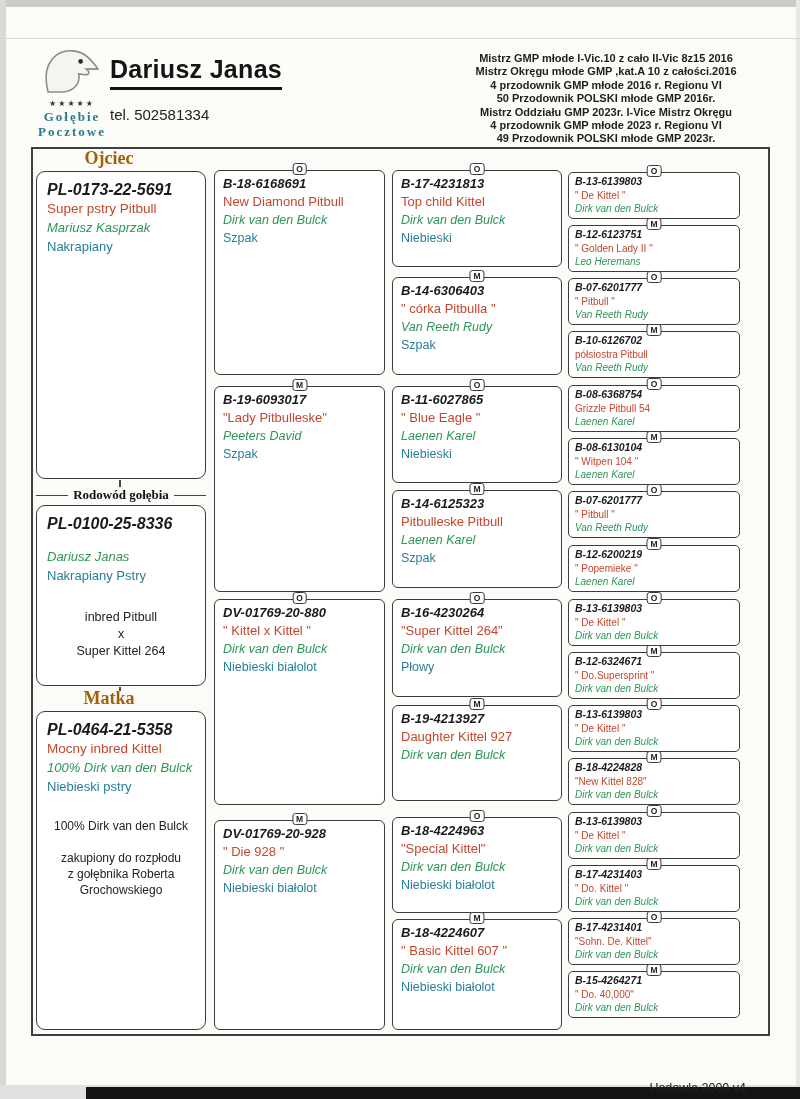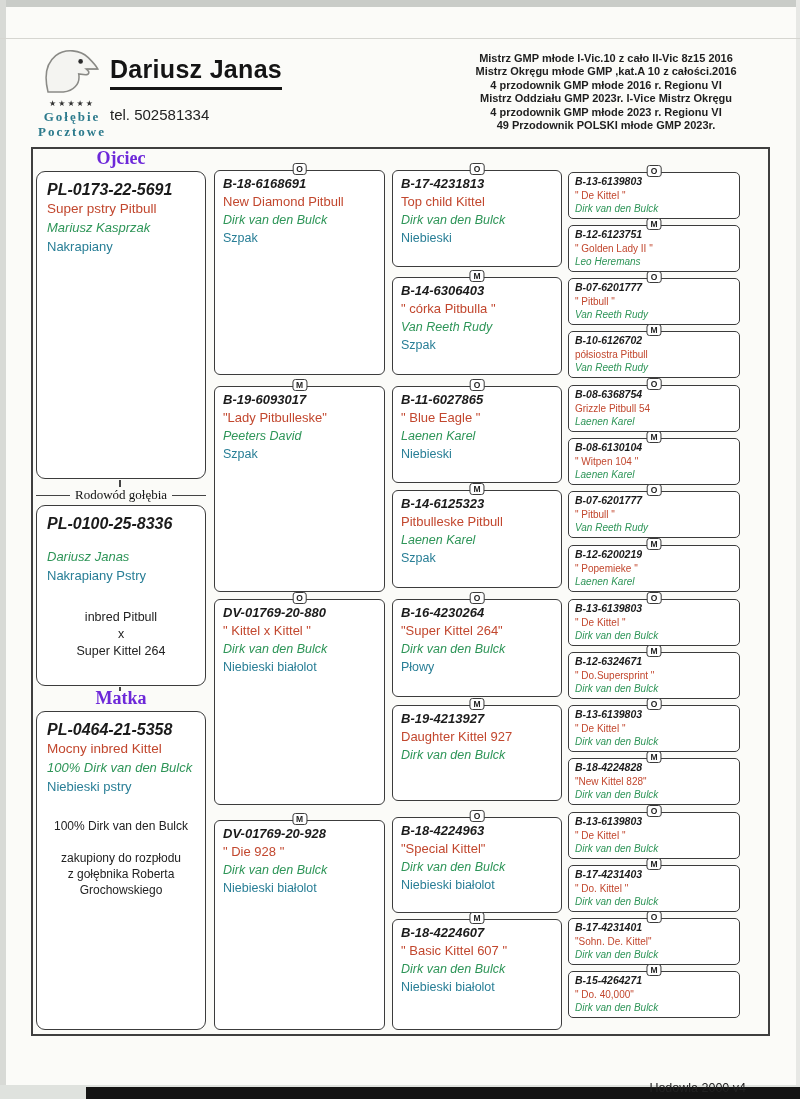--- a/index.html
+++ b/index.html
@@ -39,22 +39,22 @@
   .c4 .ring   { font-size:10.5px; line-height:13.5px; }
   .c4 .pname  { font-size:10px;  line-height:13.5px; }
   .c4 .breeder{ font-size:10px;  line-height:13.5px; }
 
   
   .bigbox { position:absolute; left:36px; width:170px; background:#fff; border:1.5px solid #3c3c3c; border-radius:9px; padding:8px 10px; }
   .bigbox .ring { font-size:16px; line-height:19px; }
   .bigbox .pname { font-size:13.5px; line-height:19px; }
   .bigbox .breeder { font-size:13px; line-height:19px; }
   .bigbox .pcolor { font-size:13px; line-height:19px; }
-  .gen-label { position:absolute; left:36px; width:170px; text-align:center; font-family:"Liberation Serif", serif; font-weight:700; font-size:18px; color:#6d28d9; }
-  .rodowod { position:absolute; left:36px; top:487px; width:170px; display:flex; align-items:center; gap:5px; font-family:"Liberation Serif", serif; font-weight:400; font-size:13px; color:#111; white-space:nowrap; }
+  .gen-label { position:absolute; left:24px; width:170px; text-align:center; font-family:"Liberation Serif", serif; font-weight:700; font-size:18px; color:#a16207; }
+  .rodowod { position:absolute; left:36px; top:487px; width:170px; display:flex; align-items:center; gap:5px; font-family:"Liberation Serif", serif; font-weight:700; font-size:13px; color:#111; white-space:nowrap; }
   .rodowod::before, .rodowod::after { content:""; flex:1; border-top:1.5px solid #444; }
   .conn { position:absolute; left:119px; width:2px; background:#444; }
   .cross { text-align:center; color:#222; font-size:12.5px; margin-top:24px; line-height:17px; }
   .notes { text-align:center; color:#222; font-size:12px; line-height:16px; }
 
   .footer { position:absolute; top:1040px; left:520px; width:226px; text-align:right; font-size:12.5px; color:#222;margin-top:41px; }
 </style>
 </head>
 <body>
 
@@ -76,20 +76,21 @@
     <div class="stars">★★★★★</div>
     <div class="lname">Gołębie</div>
     <div class="lname">Pocztowe</div>
   </div>
   <div class="title">Dariusz Janas</div>
   <div class="phone">tel. 502581334</div>
   <div class="achievements">
     <div>Mistrz GMP młode  I-Vic.10 z cało II-Vic 8z15 2016</div>
     <div>Mistrz Okręgu młode GMP ,kat.A 10 z całości.2016</div>
     <div>4 przodownik GMP młode 2016 r. Regionu VI</div>
+    <div>50 Przodownik POLSKI młode GMP 2016r.</div>
     <div>Mistrz Oddziału GMP 2023r.  I-Vice Mistrz Okręgu</div>
     <div>4 przodownik GMP młode 2023 r.  Regionu VI</div>
     <div>49 Przodownik POLSKI młode  GMP 2023r.</div>
   </div>
 
   <div class="frame"></div>
 
   <div class="gen-label" style="top:148px">Ojciec</div>
 
   <div class="bigbox" style="top:171px;height:308px">

